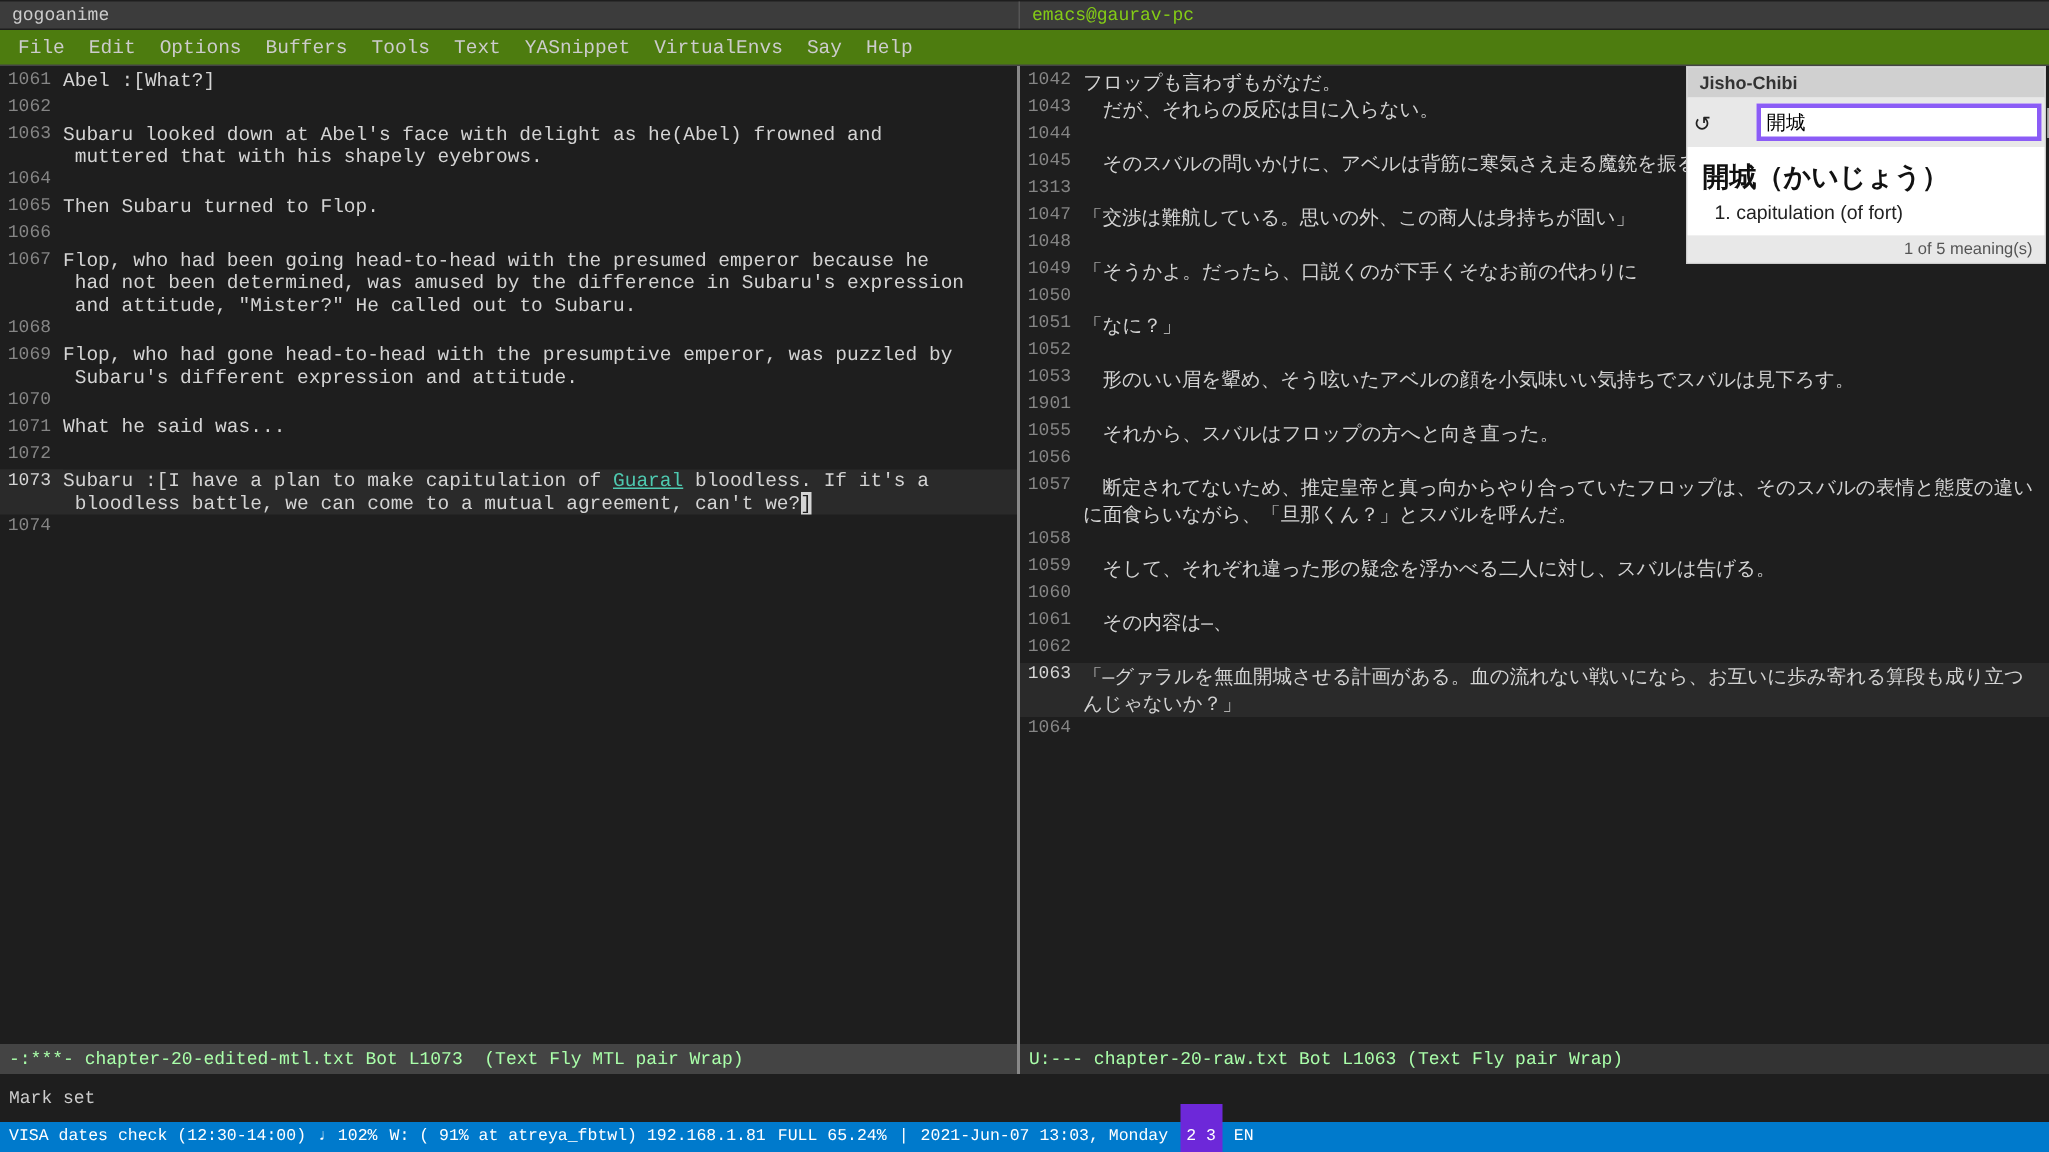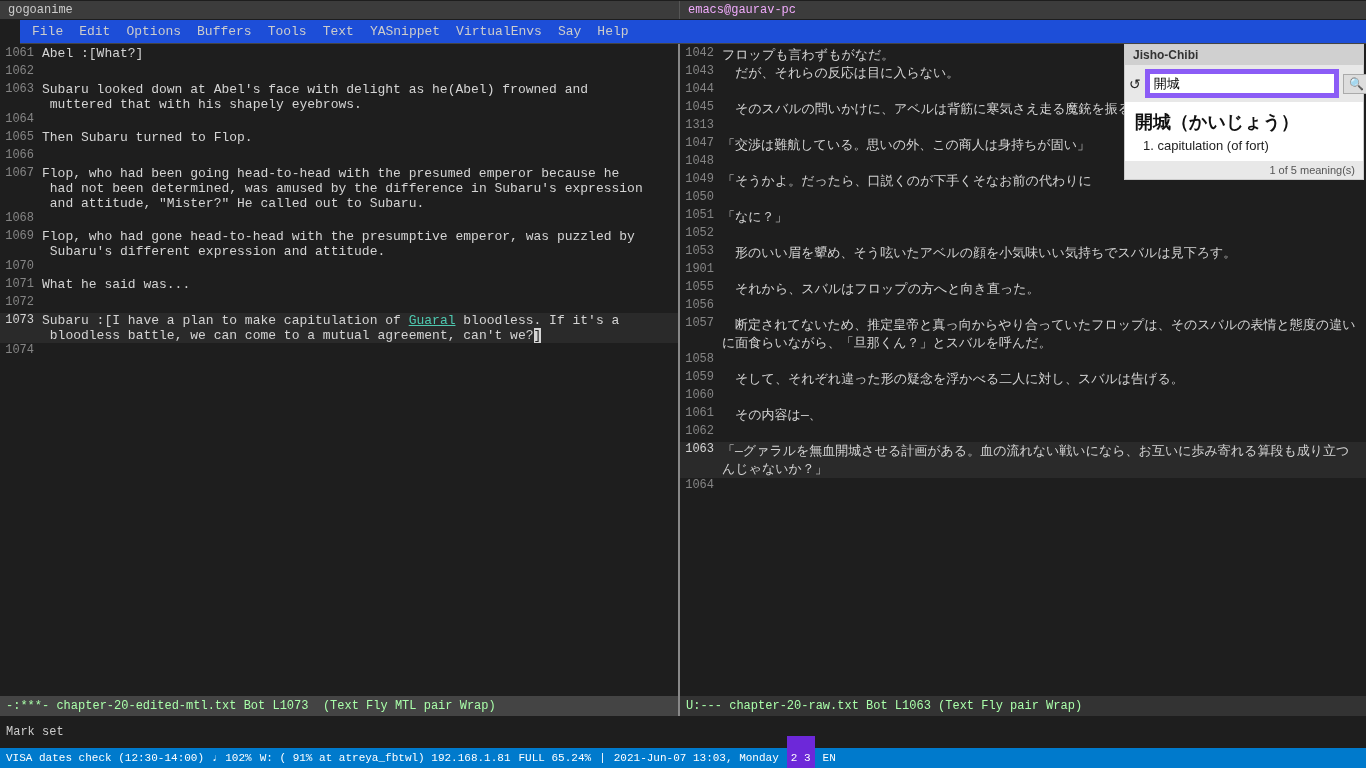--- a/index.html
+++ b/index.html
@@ -18,40 +18,39 @@
     .title-bar-left {
       background: #3c3c3c;
       color: #cccccc;
       font-size: 12px;
       padding: 2px 8px;
       width: 680px;
       border-right: 1px solid #555;
     }
     .title-bar-right {
       background: #3c3c3c;
-      color: #f0abfc;
+      color: #84cc16;
       font-size: 12px;
       padding: 2px 8px;
       flex: 1;
     }
     .title-bars {
       display: flex;
       height: 20px;
       align-items: center;
     }
 
     
     .menu-bar {
-      background: #1d4ed8;
+      background: #4d7c0f;
       display: flex;
       align-items: center;
       height: 24px;
       padding: 0 4px;
       border-bottom: 1px solid #444;
-      margin-left: 20px;
     }
     .menu-item {
       color: #cccccc;
       font-size: 13px;
       padding: 2px 8px;
       cursor: pointer;
       white-space: nowrap;
     }
 
     
@@ -201,24 +200,25 @@
       padding: 4px;
       gap: 4px;
       background: #e8e8e8;
     }
     .jisho-refresh {
       cursor: pointer;
       font-size: 14px;
     }
     .jisho-input {
       flex: 1;
-      border: 5px solid #8b5cf6;
+      border: 3px solid #8b5cf6;
       padding: 2px 4px;
       font-size: 13px;
       background: white;
+      margin-left: 26px;
     }
     .jisho-search-btn {
       background: #ddd;
       border: 1px solid #aaa;
       padding: 2px 6px;
       cursor: pointer;
       font-size: 12px;
     }
     .jisho-body {
       padding: 8px 10px;

